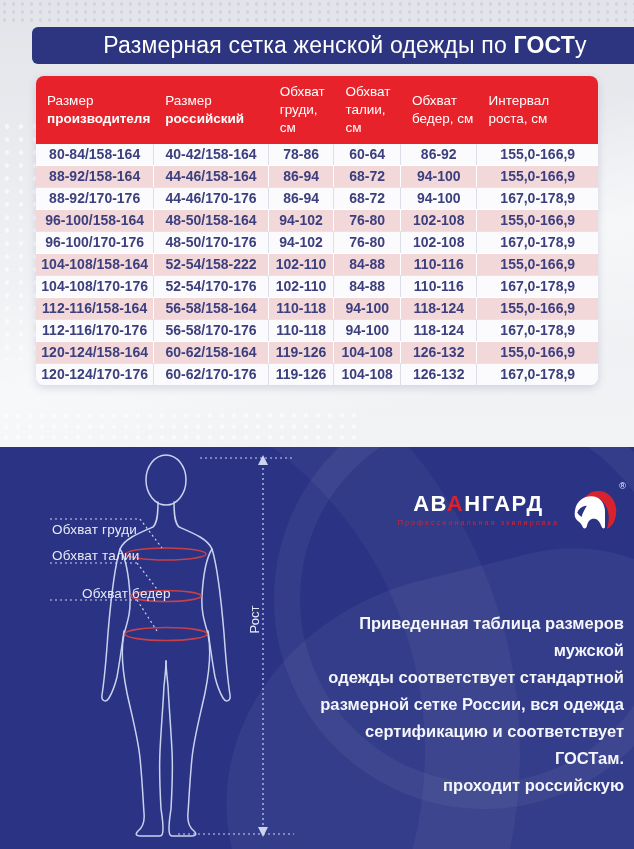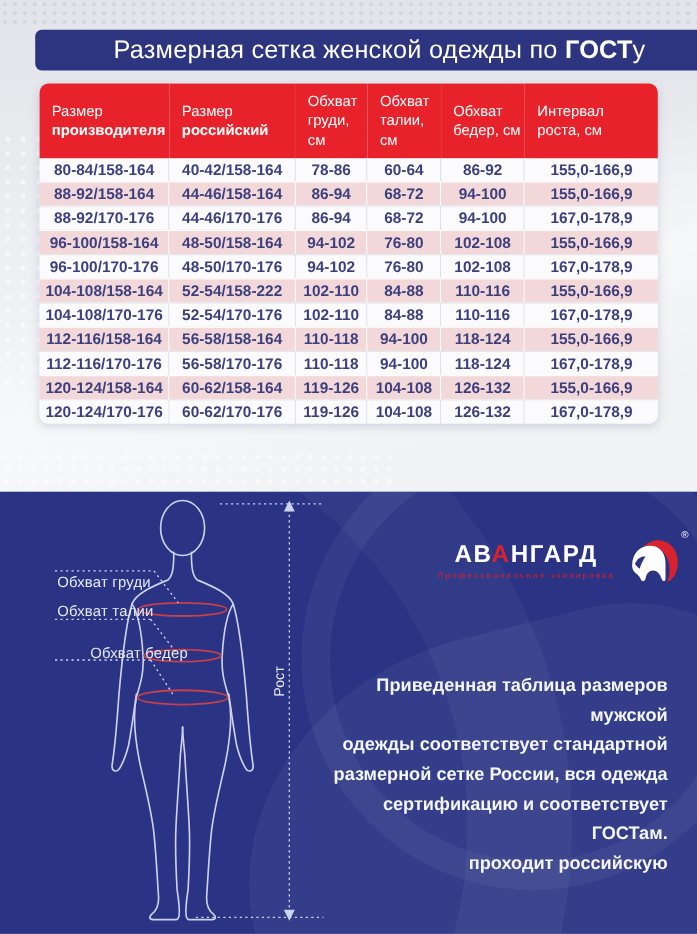--- a/index.html
+++ b/index.html
@@ -93,21 +93,21 @@
   .brand { position:absolute; top:40px; right:16px; display:flex; align-items:center; gap:7px; }
   .brand-text { display:flex; flex-direction:column; align-items:center; }
   .brand-name { color:#ffffff; font-size:22px; font-weight:800; letter-spacing:1.5px; line-height:22px; }
   .brand-name .accent { color:var(--logo-red); }
   .brand-tagline { margin-top:3px; color:var(--logo-red); font-size:7.2px;
                    letter-spacing:2.05px; white-space:nowrap; }
   .helmet-wrap { position:relative; width:52px; height:46px; }
   .reg-mark { position:absolute; top:-6px; right:-8px; color:#ffffff; font-size:9px; }
   
   .note {
-    position:absolute; right:27px; top:163px; width:322px;
+    position:absolute; right:10px; top:163px; width:322px;
     text-align:right; color:var(--note-white);
     font-size:16.5px; font-weight:700; line-height:27px;
   }
 </style>
 </head>
 <body>
 
 <div class="page">
 
   <div class="dots-top"></div>

